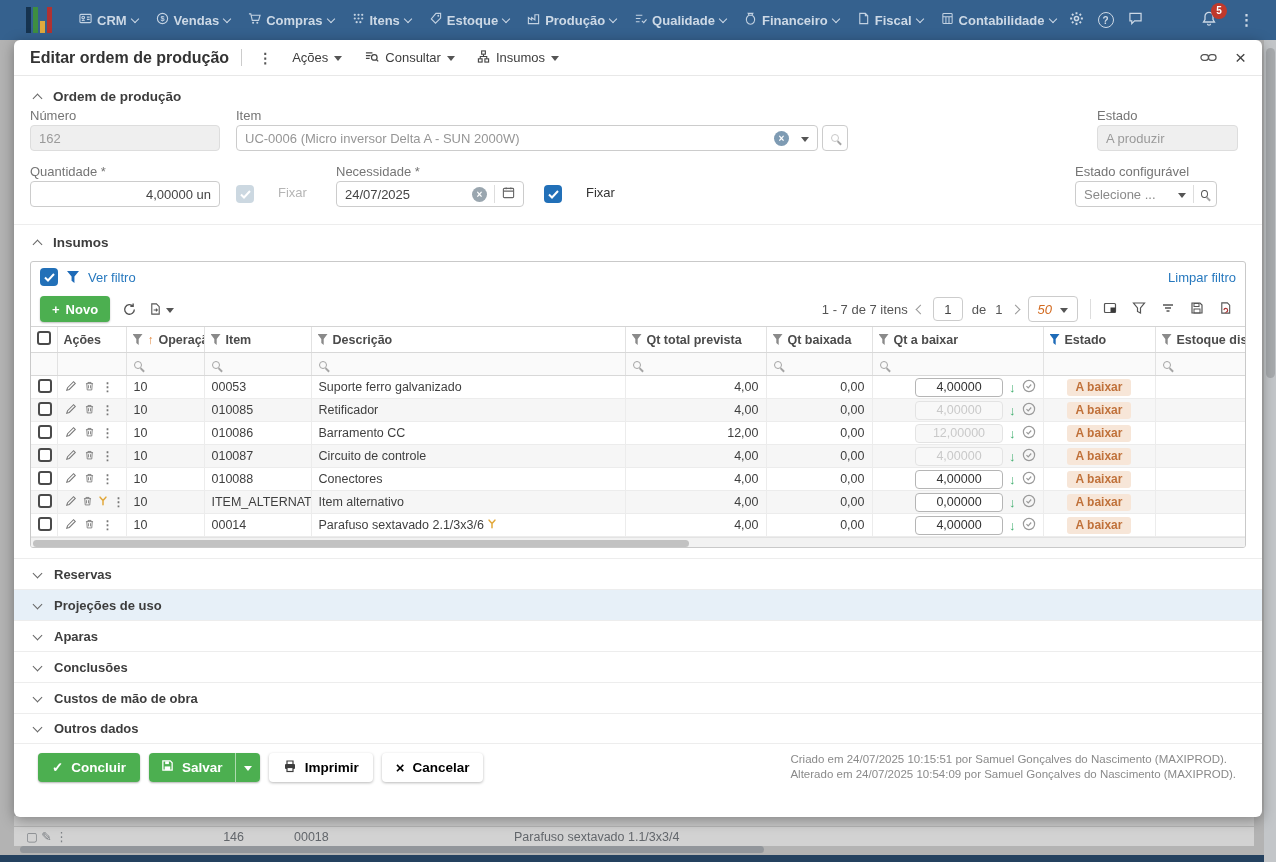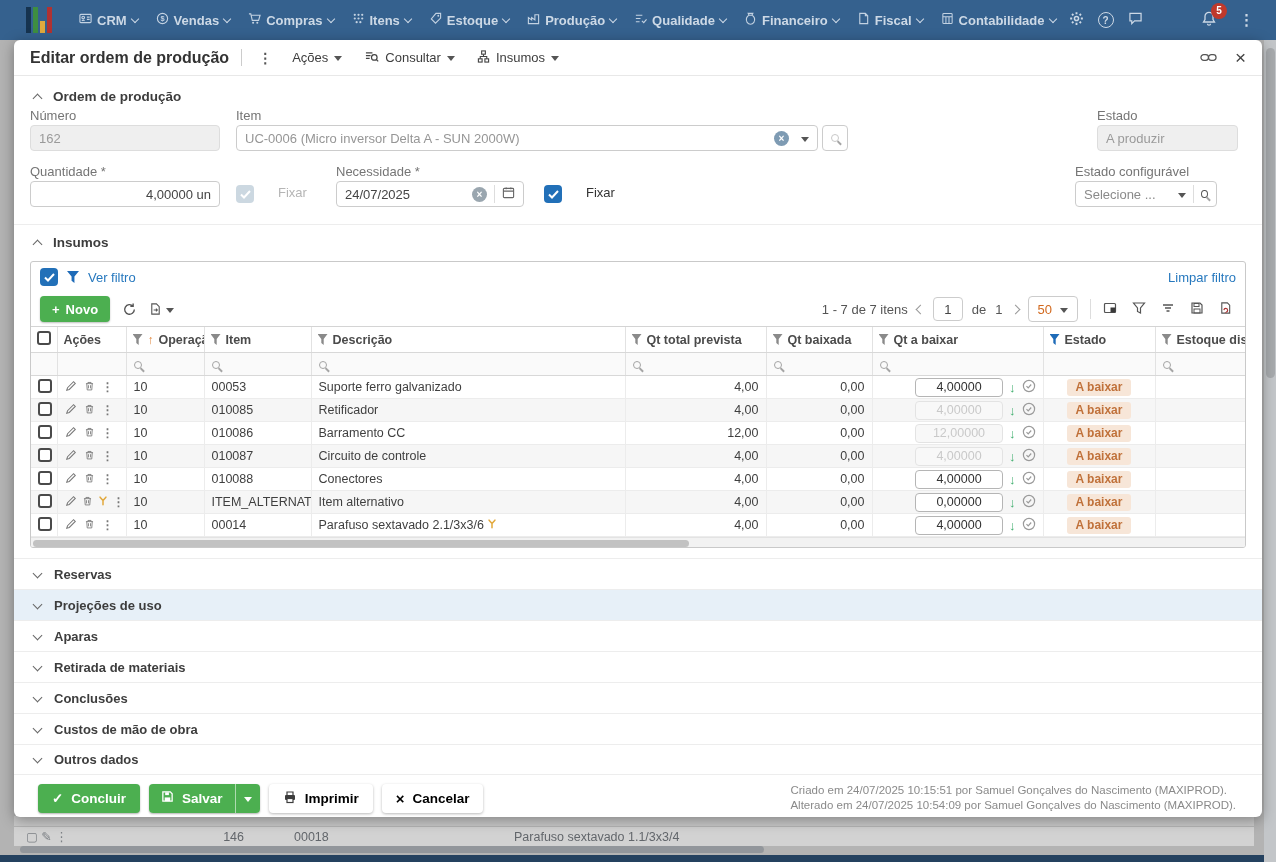--- a/index.html
+++ b/index.html
@@ -92,21 +92,21 @@
   .btn-novo { background:#4caf50; color:#fff; font-size:13px; font-weight:bold; border-radius:4px; height:26px;
               padding:0 12px; display:flex; align-items:center; gap:6px; cursor:pointer; box-shadow:0 1px 2px rgba(0,0,0,.25); }
   .ico-btn { display:flex; align-items:center; gap:4px; cursor:pointer; }
   .pag { margin-left:auto; display:flex; align-items:center; gap:9px; font-size:13px; color:#555; }
   .pchev { width:7px; height:7px; border-right:1.6px solid #999; border-bottom:1.6px solid #999; display:inline-block; cursor:pointer; }
   .pchev.left { transform:rotate(135deg); } .pchev.right { transform:rotate(-45deg); }
   .page-inp { width:30px; height:24px; border:1px solid #ccc; border-radius:4px; text-align:center;
               font-size:13px; color:#444; }
   .size-sel { height:26px; border:1px solid #ccc; border-radius:4px; display:flex; align-items:center; gap:8px;
               padding:0 9px; cursor:pointer; }
-  .size-sel span { color:#d2691e; font-size:13px; }
+  .size-sel span { color:#d2691e; font-size:13px;font-style:italic; }
   .tool-sep { width:1px; height:20px; background:#ddd; margin:0 3px; }
   .grid-icons { display:flex; align-items:center; gap:15px; padding-right:4px; }
 
   .tblwrap { overflow:hidden; border-top:1px solid #d4d4d4; }
   table.grid { width:1244px; table-layout:fixed; border-collapse:collapse; }
   table.grid th { background:#fff; font-weight:bold; color:#4b4b4b; font-size:12.5px; padding:4px 6px;
                   border-right:1px solid #e2e2e2; border-bottom:1px solid #d8d8d8; text-align:left;
                   white-space:nowrap; overflow:hidden; height:23px; }
   table.grid th .hflex { display:flex; align-items:center; gap:5px; }
   tr.filter td { background:#fafafa; border-right:1px solid #e2e2e2; border-bottom:1px solid #d8d8d8;
@@ -814,24 +814,20 @@
         <div class="collapse-row hl">
           <span class="chev down"></span>
           <span class="collapse-label">Projeções de uso</span>
         </div>
         <div class="collapse-row">
           <span class="chev down"></span>
           <span class="collapse-label">Aparas</span>
         </div>
         <div class="collapse-row">
           <span class="chev down"></span>
-          <span class="collapse-label">Retirada de materiais</span>
-        </div>
-        <div class="collapse-row">
-          <span class="chev down"></span>
           <span class="collapse-label">Conclusões</span>
         </div>
         <div class="collapse-row">
           <span class="chev down"></span>
           <span class="collapse-label">Custos de mão de obra</span>
         </div>
         <div class="collapse-row last">
           <span class="chev down"></span>
           <span class="collapse-label">Outros dados</span>
         </div>

